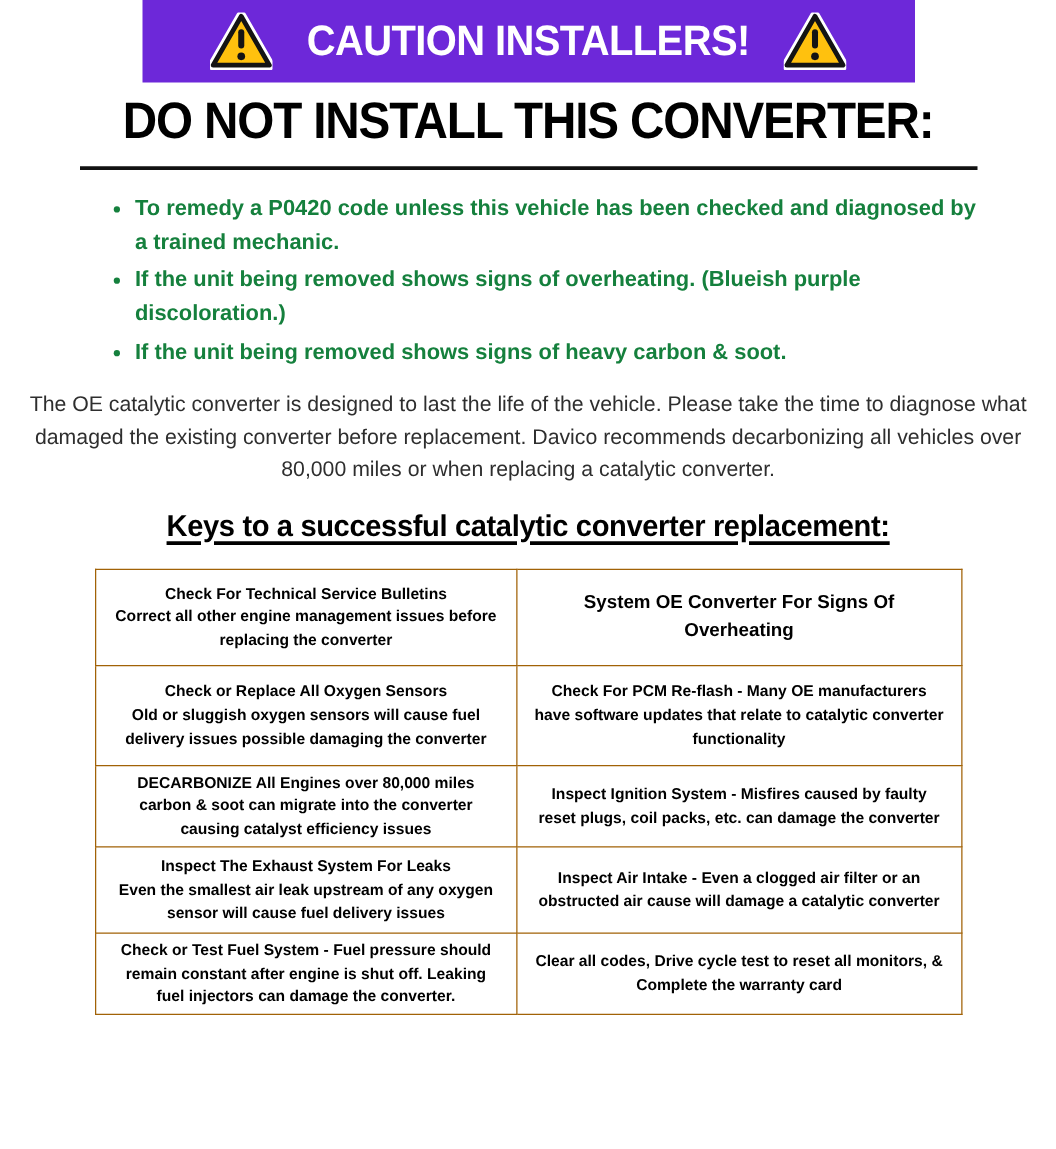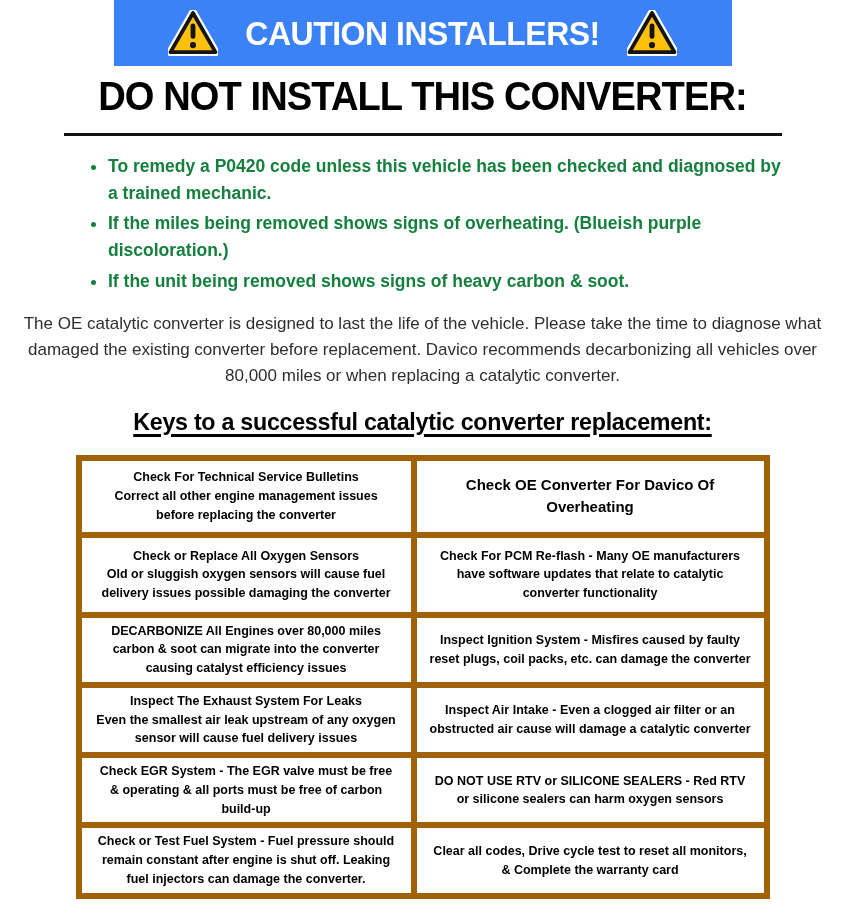--- a/index.html
+++ b/index.html
@@ -17,21 +17,21 @@
     width: 845px;
     height: 919px;
     position: relative;
   }
 
   
   .banner {
     width: 618px;
     height: 66px;
     margin: 0 auto;
-    background: #3b82f6;
+    background: #6d28d9;
     display: flex;
     align-items: center;
     justify-content: center;
     gap: 16px;
   }
   .banner .warn-icon {
     width: 50px;
     height: 46px;
     flex: 0 0 auto;
   }
@@ -102,21 +102,21 @@
   }
 
   
   .keys-table {
     width: 694px;
     margin: 19px auto 0 auto;
     border-collapse: collapse;
     table-layout: fixed;
   }
   .keys-table td {
-    border: 6px solid #a16207;
+    border: 1px solid #a16207;
     text-align: center;
     vertical-align: middle;
     font-size: 12.5px;
     font-weight: bold;
     line-height: 1.5;
     padding: 4px 13px;
     color: #000000;
     white-space: pre-line;
   }
   .keys-table col.left-col  { width: 48.7%; }
@@ -151,57 +151,53 @@
       <circle cx="30" cy="41.5" r="3.7" fill="#141414"></circle>
     </svg>
   </div>
 
   <h1 class="headline">DO NOT INSTALL THIS CONVERTER:</h1>
 
   <hr class="divider">
 
   <ul class="warning-list">
     <li>To remedy a P0420 code unless this vehicle has been checked and diagnosed by a trained mechanic.</li>
-    <li>If the miles being removed shows signs of overheating. (Blueish purple discoloration.)</li>
+    <li>If the unit being removed shows signs of overheating. (Blueish purple discoloration.)</li>
     <li>If the unit being removed shows signs of heavy carbon &amp; soot.</li>
   </ul>
 
   <p class="intro">The OE catalytic converter is designed to last the life of the vehicle. Please take the time to diagnose what damaged the existing converter before replacement. Davico recommends decarbonizing all vehicles over 80,000 miles or when replacing a catalytic converter.</p>
 
   <h2 class="section-heading">Keys to a successful catalytic converter replacement:</h2>
 
   <table class="keys-table">
     <colgroup>
       <col class="left-col">
       <col class="right-col">
     </colgroup>
     <tbody>
       <tr>
         <td>Check For Technical Service Bulletins
 Correct all other engine management issues before replacing the converter</td>
-        <td class="cell-lg">Check OE Converter For Davico Of Overheating</td>
+        <td class="cell-lg">System OE Converter For Signs Of Overheating</td>
       </tr>
       <tr>
         <td>Check or Replace All Oxygen Sensors
 Old or sluggish oxygen sensors will cause fuel delivery issues possible damaging the converter</td>
         <td>Check For PCM Re-flash - Many OE manufacturers have software updates that relate to catalytic converter functionality</td>
       </tr>
       <tr>
         <td>DECARBONIZE All Engines over 80,000 miles carbon &amp; soot can migrate into the converter causing catalyst efficiency issues</td>
         <td>Inspect Ignition System - Misfires caused by faulty reset plugs, coil packs, etc. can damage the converter</td>
       </tr>
       <tr>
         <td>Inspect The Exhaust System For Leaks
 Even the smallest air leak upstream of any oxygen sensor will cause fuel delivery issues</td>
         <td>Inspect Air Intake - Even a clogged air filter or an obstructed air cause will damage a catalytic converter</td>
       </tr>
       <tr>
-        <td>Check EGR System - The EGR valve must be free &amp; operating &amp; all ports must be free of carbon build-up</td>
-        <td>DO NOT USE RTV or SILICONE SEALERS - Red RTV or silicone sealers can harm oxygen sensors</td>
-      </tr>
-      <tr>
         <td>Check or Test Fuel System - Fuel pressure should remain constant after engine is shut off.  Leaking fuel injectors can damage the converter.</td>
         <td>Clear all codes,  Drive cycle test to reset all monitors, &amp; Complete the warranty card</td>
       </tr>
     </tbody>
   </table>
 
 </div>
 
 </body></html>

